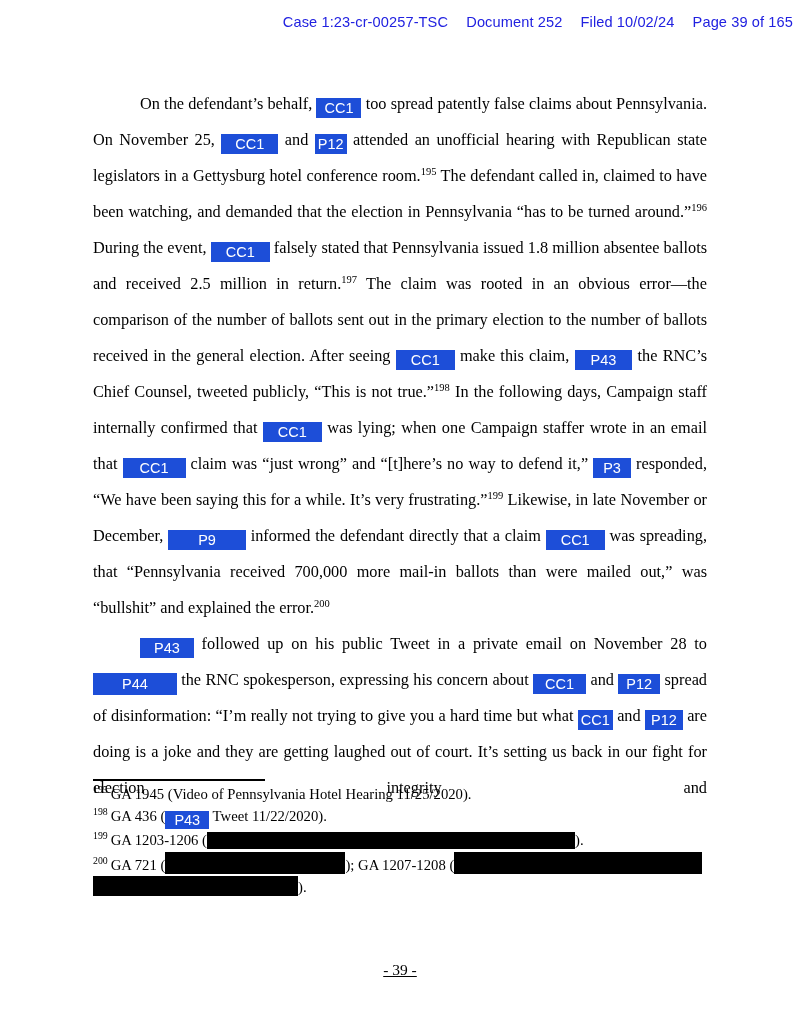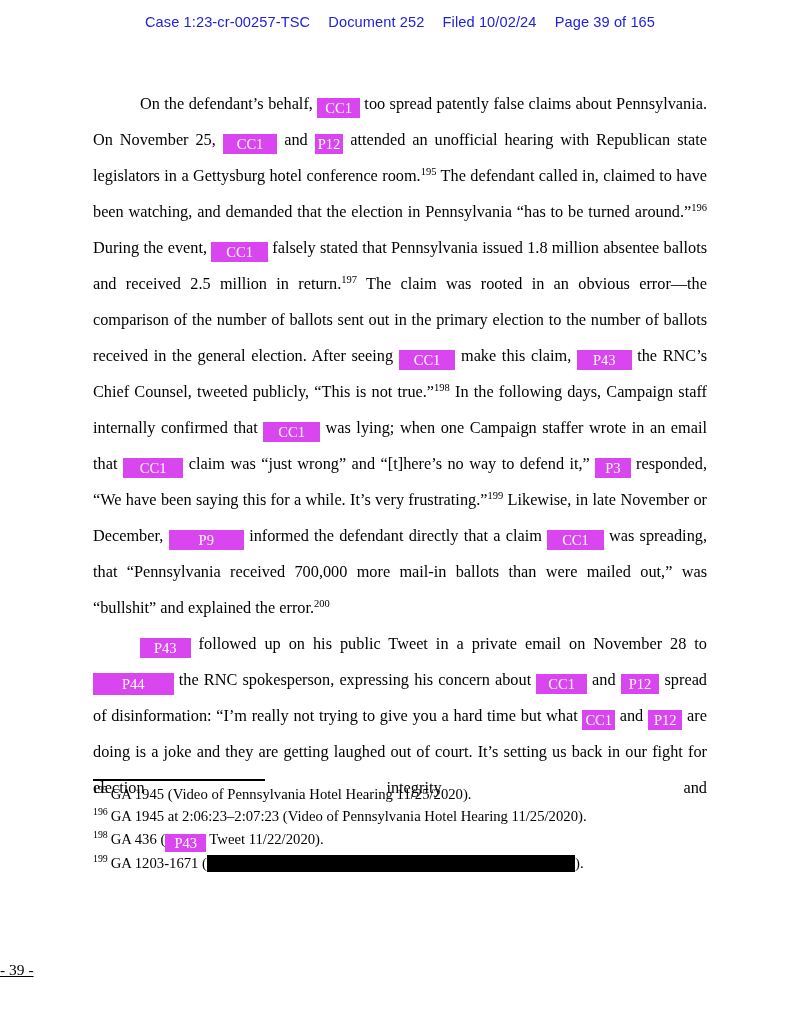--- a/index.html
+++ b/index.html
@@ -1,47 +1,47 @@
 <!DOCTYPE html>
 <html><head>
 <meta charset="utf-8">
 <style>
   html,body{margin:0;padding:0;background:#ffffff;}
   .page{
     position:relative;width:800px;height:1035px;background:#ffffff;
     font-family:"Liberation Serif",serif;color:#000;overflow:hidden;
   }
   .header{
-    position:absolute;top:14px;left:0;width:100%;text-align:center;
+    position:absolute;top:14px;left:0;width:100%;text-align:right;
     font-family:"Liberation Sans",sans-serif;font-size:14.6px;letter-spacing:0.1px;
   }
   .header span{margin:0 7px;}
   .content{
     position:absolute;left:93px;top:86px;width:614px;
     font-size:16.3px;line-height:36px;text-align:justify;
   }
   p.para{margin:0;padding:0;text-indent:47px;}
   p.para.justify-last{text-align-last:justify;}
   .redaction{
-    display:inline-block;background:#d946ef;color:#fff;
-    font-family:Liberation Serif, serif;font-size:14.5px;
+    display:inline-block;background:#1d4ed8;color:#fff;
+    font-family:Liberation Sans, sans-serif;font-size:14.5px;
     height:20px;line-height:20px;text-align:center;vertical-align:-4px;
     text-indent:0;
   }
   sup.fnref{font-size:10.5px;line-height:0;vertical-align:6px;letter-spacing:0;}
   .fnsep{position:absolute;left:93px;top:779px;width:172px;height:2px;background:#000;}
   .footnotes{
     position:absolute;left:93px;top:783px;width:616px;
     font-size:14.7px;line-height:22.4px;text-align:left;
   }
   .footnote{margin:0;}
   sup.fnnum{font-size:9.8px;line-height:0;vertical-align:6px;margin-right:3px;}
   .redbar{display:inline-block;background:#000;vertical-align:-4px;}
   .pagefoot{
-    position:absolute;left:0;top:961px;width:100%;text-align:left;font-size:15.5px;text-decoration:underline;
+    position:absolute;left:0;top:961px;width:100%;text-align:center;font-size:15.5px;text-decoration:underline;
   }
 </style>
 </head>
 <body>
 
 <div class="page">
 
   <div class="header" style="color: rgb(33, 33, 224);">
     <span>Case 1:23-cr-00257-TSC</span>
     <span>Document 252</span>
@@ -51,20 +51,20 @@
 
   <div class="content" id="body-paragraphs">
       <p class="para"><span>On the defendant’s behalf, </span><span class="redaction" style="padding: 0px 8px;">CC1</span><span> too spread patently false claims about Pennsylvania.  On November 25, </span><span class="redaction" style="padding: 0px 14px;">CC1</span><span> and </span><span class="redaction" style="padding: 0px 3px;">P12</span><span> attended an unofficial hearing with Republican state legislators in a Gettysburg hotel conference room.</span><sup class="fnref">195</sup><span>  The defendant called in, claimed to have been watching, and demanded that the election in Pennsylvania “has to be turned around.”</span><sup class="fnref">196</sup><span> During the event, </span><span class="redaction" style="padding: 0px 15px;">CC1</span><span> falsely stated that Pennsylvania issued 1.8 million absentee ballots and received 2.5 million in return.</span><sup class="fnref">197</sup><span>  The claim was rooted in an obvious error—the comparison of the number of ballots sent out in the primary election to the number of ballots received in the general election.  After seeing </span><span class="redaction" style="padding: 0px 15px;">CC1</span><span> make this claim, </span><span class="redaction" style="padding: 0px 16px;">P43</span><span> the RNC’s Chief Counsel, tweeted publicly, “This is not true.”</span><sup class="fnref">198</sup><span>  In the following days, Campaign staff internally confirmed that </span><span class="redaction" style="padding: 0px 15px;">CC1</span><span> was lying; when one Campaign staffer wrote in an email that </span><span class="redaction" style="padding: 0px 17px;">CC1</span><span> claim was “just wrong” and “[t]here’s no way to defend it,” </span><span class="redaction" style="padding: 0px 10px;">P3</span><span> responded, “We have been saying this for a while.  It’s very frustrating.”</span><sup class="fnref">199</sup><span>  Likewise, in late November or December, </span><span class="redaction" style="padding: 0px 30px;">P9</span><span> informed the defendant directly that a claim </span><span class="redaction" style="padding: 0px 15px;">CC1</span><span> was spreading, that “Pennsylvania received 700,000 more mail-in ballots than were mailed out,” was “bullshit” and explained the error.</span><sup class="fnref">200</sup></p>
       <p class="para justify-last"><span class="redaction" style="padding: 0px 14px;">P43</span><span> followed up on his public Tweet in a private email on November 28 to </span><span class="redaction" style="padding: 0px 29px; height: 22px; line-height: 22px;">P44</span><span> the RNC spokesperson, expressing his concern about </span><span class="redaction" style="padding: 0px 12px;">CC1</span><span> and </span><span class="redaction" style="padding: 0px 8px;">P12</span><span> spread of disinformation: “I’m really not trying to give you a hard time but what </span><span class="redaction" style="padding: 0px 3px;">CC1</span><span> and </span><span class="redaction" style="padding: 0px 6px;">P12</span><span> are doing is a joke and they are getting laughed out of court.  It’s setting us back in our fight for election integrity and</span></p>
     </div>
 
   <div class="fnsep"></div>
 
   <div class="footnotes" id="footnotes">
       <div class="footnote"><sup class="fnnum">195</sup><span>GA 1945 (Video of Pennsylvania Hotel Hearing 11/25/2020).</span></div>
-      <div class="footnote"><sup class="fnnum">196</sup><span>GA 1945 at 2:06:23–2:07:23 (Video of Pennsylvania Hotel Hearing 11/25/2020).</span></div>
       <div class="footnote"><sup class="fnnum">198</sup><span>GA 436 (</span><span class="redaction" style="padding: 0px 9px; height: 18px; line-height: 18px;">P43</span><span> Tweet 11/22/2020).</span></div>
-      <div class="footnote"><sup class="fnnum">199</sup><span>GA 1203-1671 (</span><span class="redbar" style="width: 368px; height: 17px;"></span><span>).</span></div>
+      <div class="footnote"><sup class="fnnum">199</sup><span>GA 1203-1206 (</span><span class="redbar" style="width: 368px; height: 17px;"></span><span>).</span></div>
+      <div class="footnote"><sup class="fnnum">200</sup><span>GA 721 (</span><span class="redbar" style="width: 180px; height: 22px;"></span><span>); GA 1207-1208 (</span><span class="redbar" style="width: 248px; height: 22px;"></span><span> </span><span class="redbar" style="width: 205px; height: 20px;"></span><span>).</span></div>
     </div>
 
   <div class="pagefoot">- 39 -</div>
 
 </div>
 
 </body></html>

